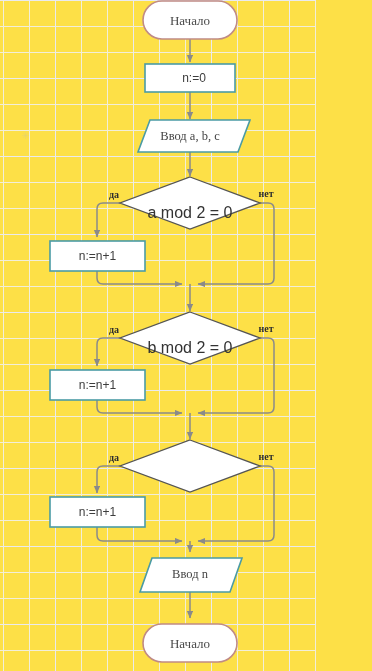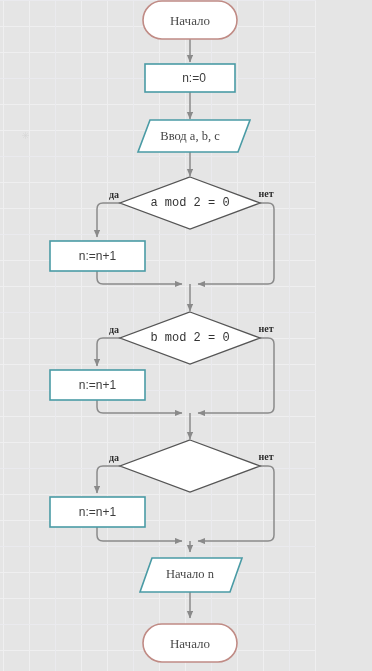--- a/index.html
+++ b/index.html
@@ -4,21 +4,21 @@
 <style>
   html, body {
     margin: 0;
     padding: 0;
     background: #ffffff;
   }
   #canvas {
     position: relative;
     width: 372px;
     height: 671px;
-    background: #e5e5e5;
+    background: #fde047;
     overflow: hidden;
     font-family: "Liberation Sans", sans-serif;
   }
   
   #grid {
     position: absolute;
     left: 0;
     top: 0;
     width: 316px;
     height: 671px;
@@ -64,23 +64,24 @@
     font-family: "Liberation Sans", sans-serif;
     font-size: 12px;
     color: #3d3d3d;
   }
   .lbl-io {
     font-family: "Liberation Serif", serif;
     font-size: 12.5px;
     color: #454545;
   }
   .lbl-cond {
-    font-family: Liberation Mono, monospace;
-    font-size: 12px;
+    font-family: Liberation Sans, sans-serif;
+    font-size: 16px;
     color: #333333;
+    margin-top: 8px;
   }
   .lbl-branch {
     font-family: "Liberation Serif", serif;
     font-size: 10px;
     font-weight: bold;
     color: #2e2e2e;
     text-align: center;
   }
   .speck {
     position: absolute;
@@ -171,21 +172,21 @@
 
   <div class="lbl lbl-proc" style="left:50px; top:249px; width:95px;">n:=n+1</div>
 
   <div class="lbl lbl-cond" style="left:130px; top:331px; width:120px;">b mod 2 = 0</div>
 
   <div class="lbl lbl-proc" style="left:50px; top:378px; width:95px;">n:=n+1</div>
 
 
   <div class="lbl lbl-proc" style="left:50px; top:505px; width:95px;">n:=n+1</div>
 
-  <div class="lbl lbl-io" style="left:142px; top:567px; width:96px;">Начало n</div>
+  <div class="lbl lbl-io" style="left:142px; top:567px; width:96px;">Ввод n</div>
 
   <div class="lbl lbl-term" style="left:143px; top:636px; width:94px;">Начало</div>
 
   <div class="lbl lbl-branch" style="left:104px; top:189px; width:20px;">да</div>
   <div class="lbl lbl-branch" style="left:254px; top:188px; width:24px;">нет</div>
 
   <div class="lbl lbl-branch" style="left:104px; top:324px; width:20px;">да</div>
   <div class="lbl lbl-branch" style="left:254px; top:323px; width:24px;">нет</div>
 
   <div class="lbl lbl-branch" style="left:104px; top:452px; width:20px;">да</div>

